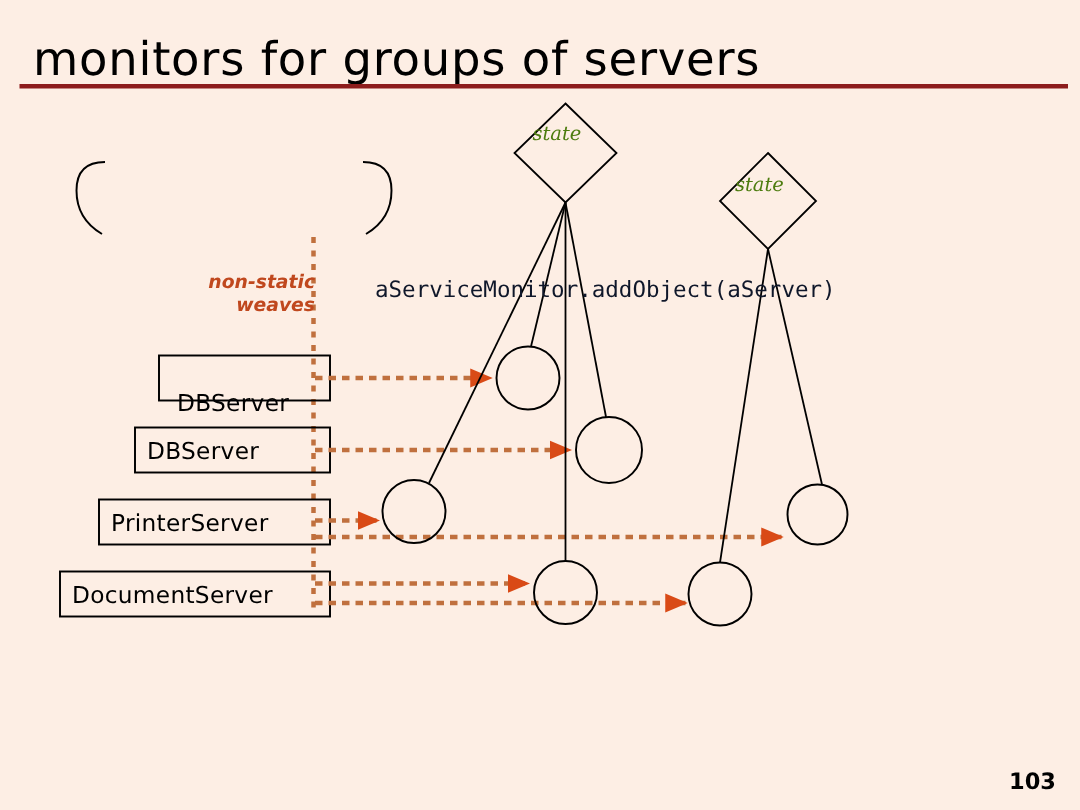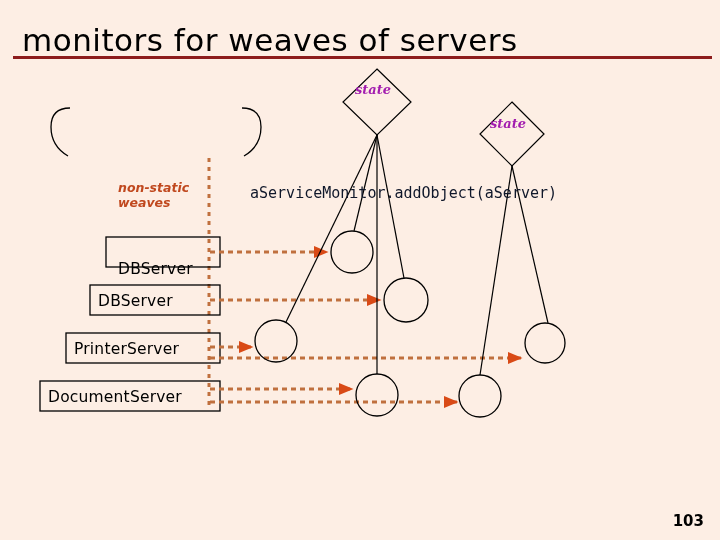--- a/index.html
+++ b/index.html
@@ -60,21 +60,21 @@
   .srv-label {
     font-size: 15.5px;
     color: #000;
     letter-spacing: 0.2px;
   }
   #weaves-label {
     position: absolute;
     left: 118px;
     top: 180px;
     width: 92px;
-    text-align: left;
+    text-align: right;
     font-family: "DejaVu Sans", sans-serif;
     font-style: italic;
     font-weight: bold;
     font-size: 12.5px;
     line-height: 15px;
     color: #C0481E;
     white-space: pre-line;
   }
   #code-label {
     position: absolute;
@@ -83,43 +83,43 @@
     font-family: "DejaVu Sans Mono", monospace;
     font-size: 15px;
     color: #0f172a;
     letter-spacing: 0px;
     white-space: nowrap;
   }
   .state-label {
     position: absolute;
     font-family: "DejaVu Serif", serif;
     font-style: italic;
-    font-weight: bold;
+    font-weight: normal;
     font-size: 13px;
-    color: #a21caf;
+    color: #4d7c0f;
     white-space: nowrap;
   }
   #state-label-1 { left: 355px; top: 82px; }
   #state-label-2 { left: 490px; top: 116px; }
   #page-num {
     position: absolute;
     right: 16px;
     bottom: 10px;
     font-family: "DejaVu Sans", sans-serif;
     font-size: 15px;
     font-weight: bold;
     color: #000000;
   }
 </style>
 </head>
 <body>
 
 <div id="slide">
 
-  <div id="title" class="lbl">monitors for weaves of servers</div>
+  <div id="title" class="lbl">monitors for groups of servers</div>
   <div id="title-rule"></div>
 
   <svg class="canvas" viewBox="0 0 720 540">
     <defs>
       <marker id="arrowWeave" viewBox="0 0 10 10" refX="9" refY="5" markerWidth="5" markerHeight="5" orient="auto-start-reverse">
         <path d="M 0 0.8 L 10 5 L 0 9.2 z" fill="#D94A16"></path>
       </marker>
     </defs>
 
     <g fill="none" stroke="#000" stroke-width="1.3">

